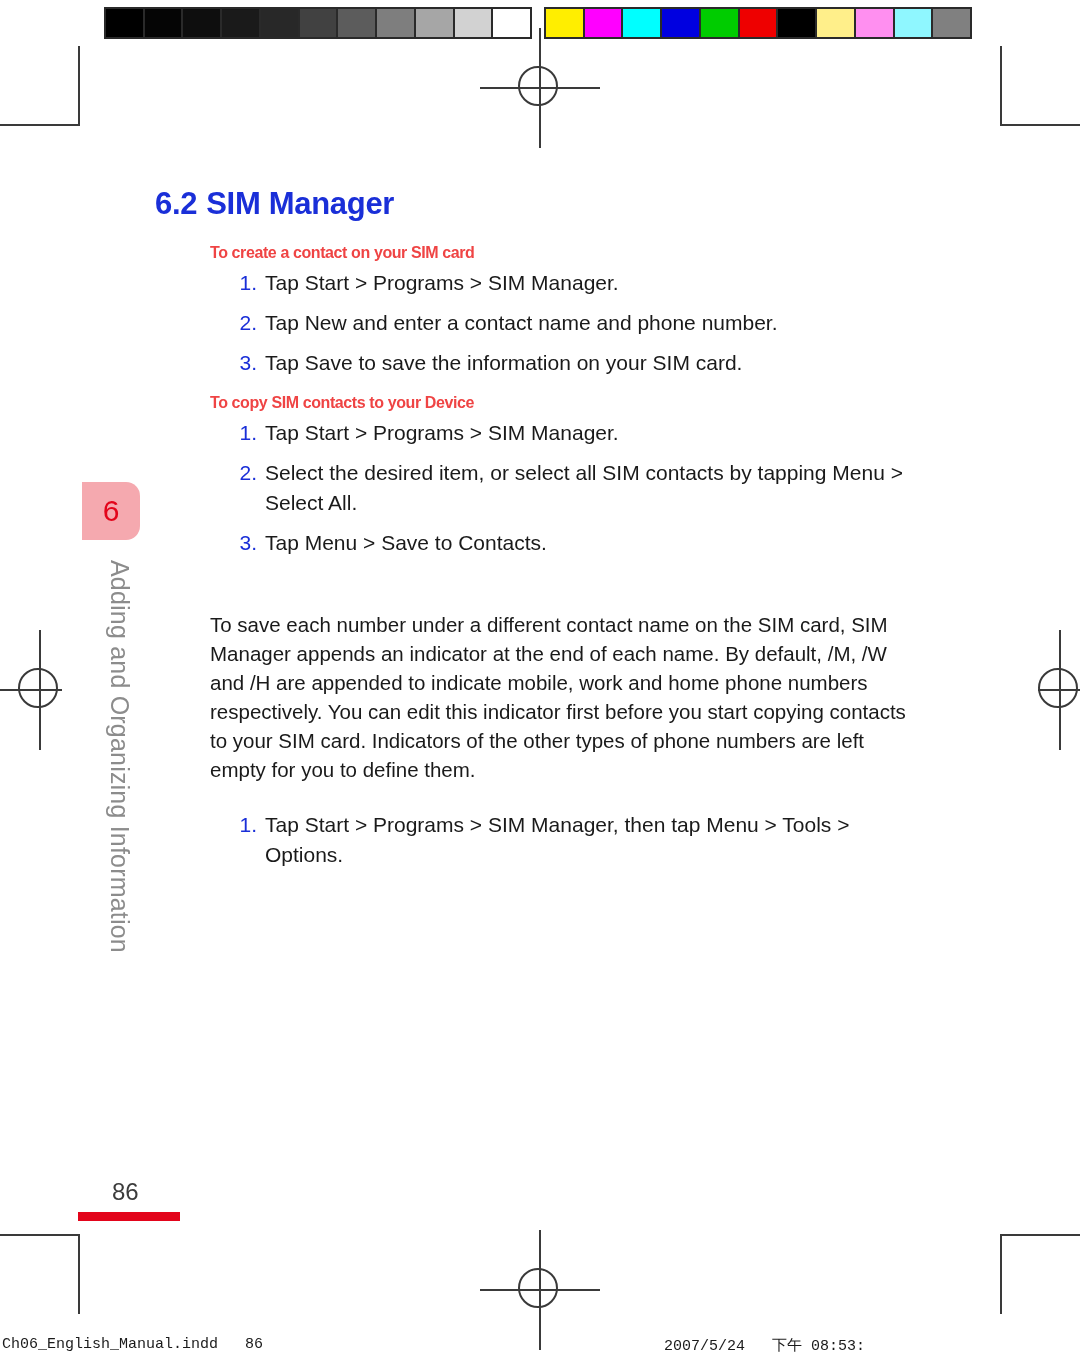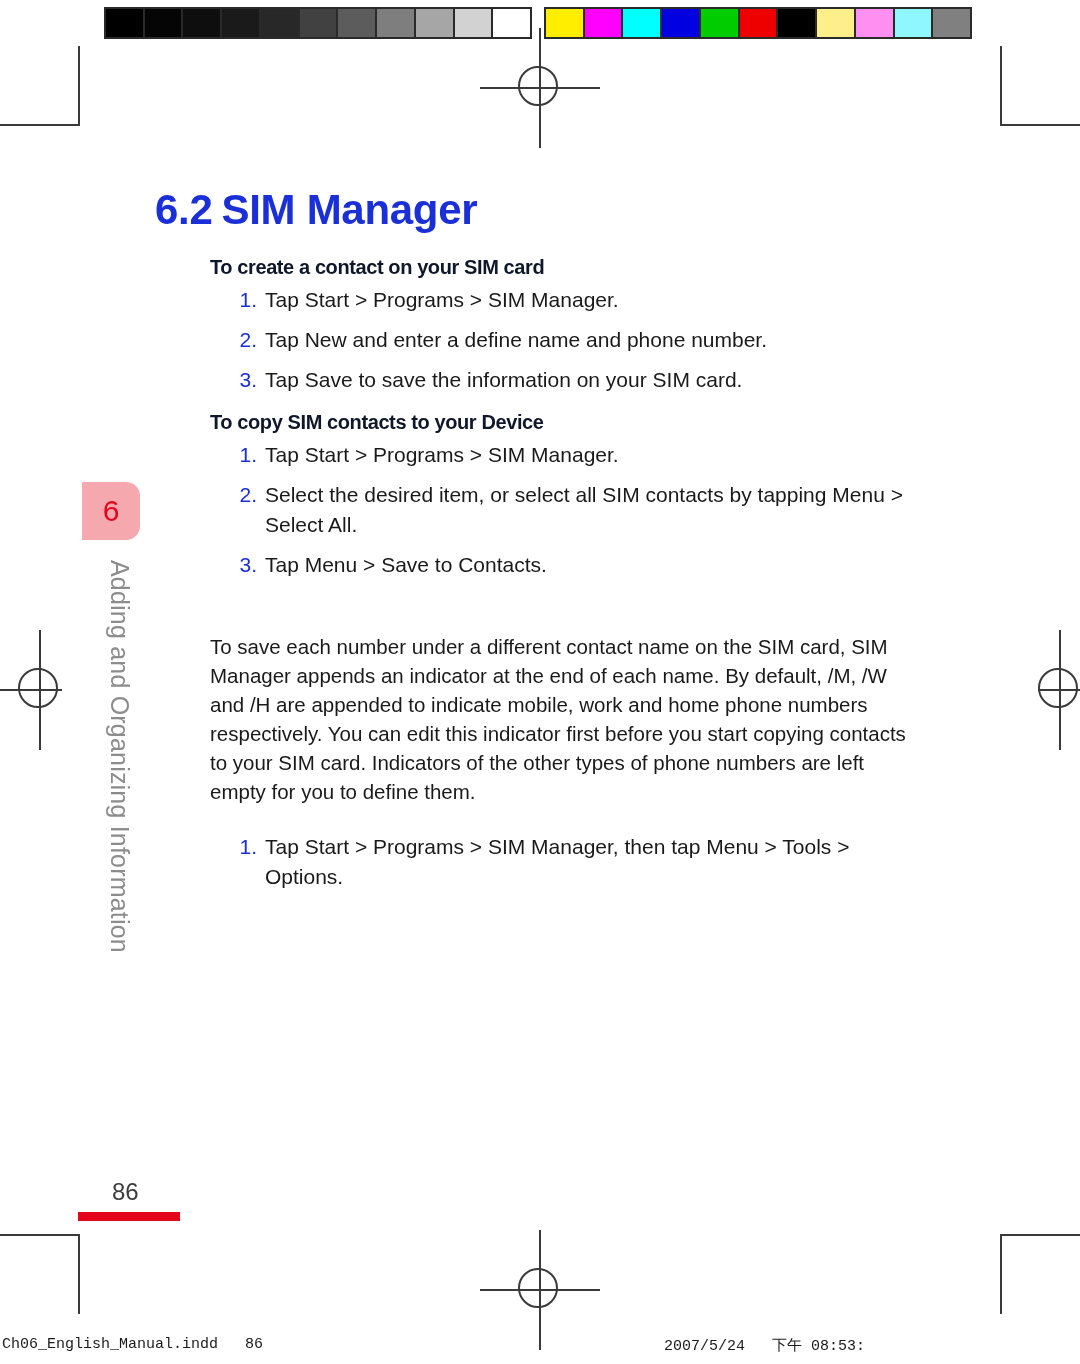--- a/index.html
+++ b/index.html
@@ -119,42 +119,42 @@
   
   #content {
     position: absolute;
     left: 155px;
     top: 186px;
     width: 760px;
   }
 
   h1#section-heading {
     margin: 0 0 22px 0;
-    font-size: 42px;
+    font-size: 31px;
     font-weight: bold;
     color: #1a2fd8;
     letter-spacing: -0.3px;
     font-family: "Liberation Sans", sans-serif;
   }
   h1#section-heading .num { margin-right: 9px; }
 
   .body-para {
     margin: 0 0 10px 0;
     padding-left: 55px;
     font-size: 20.5px;
     line-height: 29px;
     color: #1a1a1a;
   }
 
   h2.sub-heading {
     margin: 16px 0 6px 0;
     padding-left: 55px;
-    font-size: 20px;
+    font-size: 16px;
     font-weight: bold;
-    color: #0f172a;
+    color: #ef4444;
     letter-spacing: -0.4px;
   }
 
   ol.steps {
     margin: 0;
     padding: 0;
     list-style: none;
   }
   ol.steps li {
     position: relative;
@@ -317,21 +317,21 @@
 
 
   <h2 class="sub-heading">To create a contact on your SIM card</h2>
   <ol class="steps">
     <li>
       <span class="step-num">1.</span>
       <span>Tap Start &gt; Programs &gt; SIM Manager.</span>
     </li>
     <li>
       <span class="step-num">2.</span>
-      <span>Tap New and enter a define name and phone number.</span>
+      <span>Tap New and enter a contact name and phone number.</span>
     </li>
     <li>
       <span class="step-num">3.</span>
       <span>Tap Save to save the information on your SIM card.</span>
     </li>
   </ol>
 
 
   <h2 class="sub-heading">To copy SIM contacts to your Device</h2>
   <ol class="steps">

